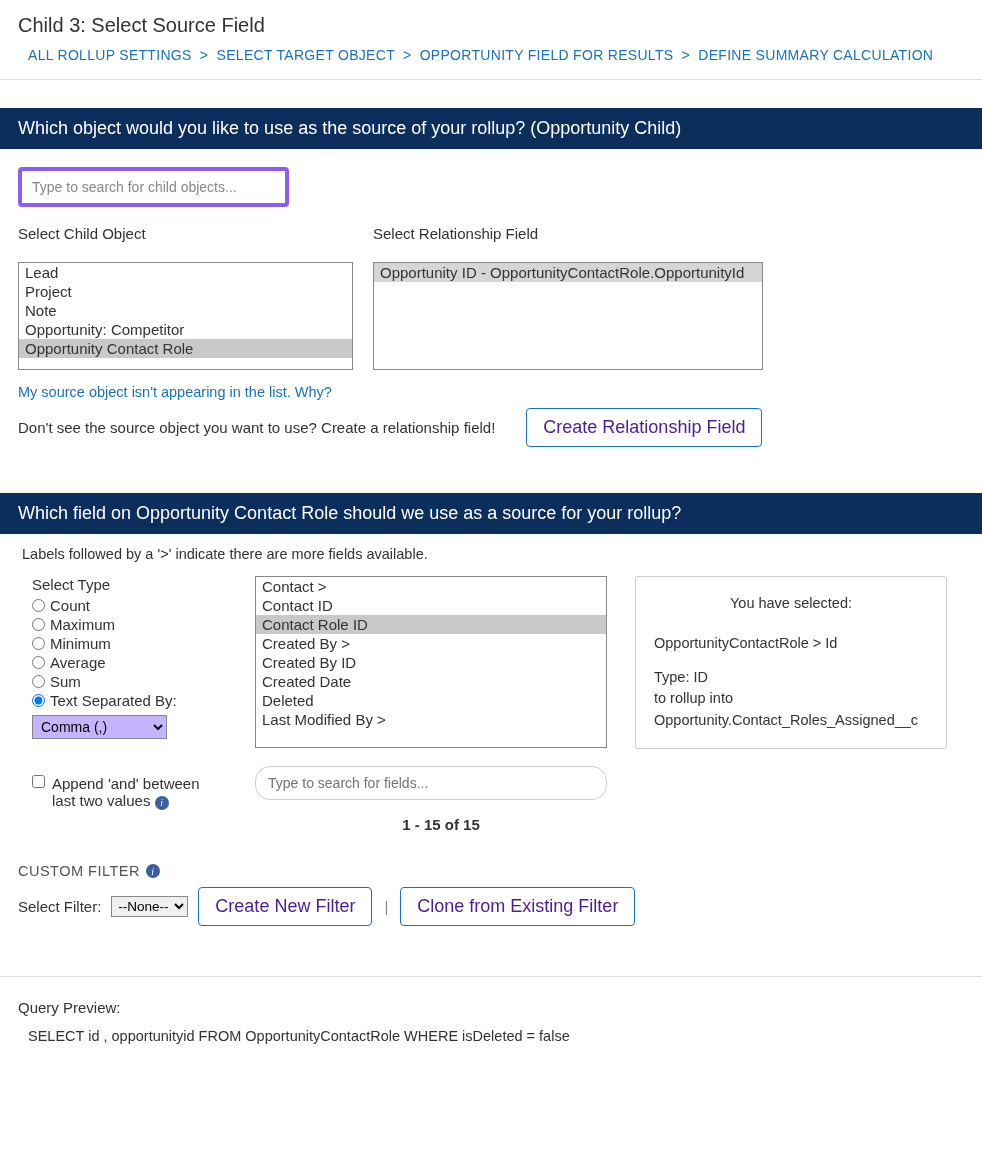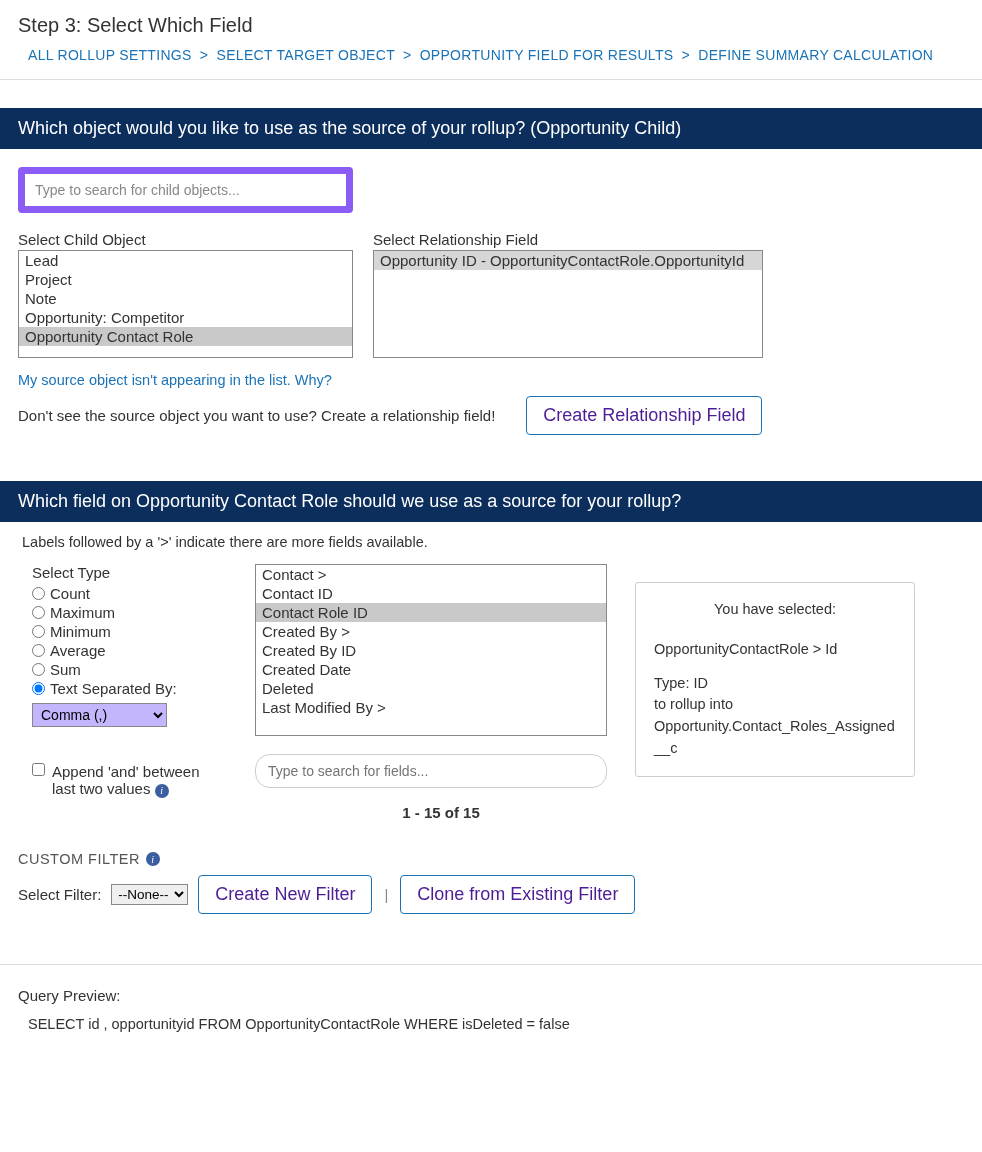--- a/index.html
+++ b/index.html
@@ -4,24 +4,24 @@
 <style>
 * { box-sizing: border-box; margin: 0; padding: 0; }
 body { font-family: "Segoe UI", Arial, sans-serif; font-size: 14px; color: #333; background: #fff; width: 982px; }
 .page-title { font-size: 20px; font-weight: 400; color: #333; padding: 14px 18px 10px; }
 .breadcrumb { padding: 0 28px 16px; font-size: 14px; letter-spacing: 0.3px; }
 .breadcrumb a { color: #1a73b7; text-decoration: none; text-transform: uppercase; font-weight: 400; }
 .breadcrumb .sep { color: #1a73b7; margin: 0 4px; }
 .hr { height: 1px; background: #ddd; margin: 0 0 28px; }
 .section-header { background: #0b2e5c; color: #fff; font-size: 18px; padding: 10px 18px; font-weight: 400; }
 .section-body { padding: 18px; }
-.search-input { width: 335px; padding: 8px 10px; border: 7px solid #8b5cf6; border-radius: 4px; font-size: 14px; color: #333; }
+.search-input { width: 271px; padding: 8px 10px; border: 4px solid #8b5cf6; border-radius: 4px; font-size: 14px; color: #333; }
 .search-input::placeholder { color: #888; }
 .two-col { display: flex; gap: 20px; margin-top: 18px; }
-.col-label { font-size: 15px; color: #333; margin-bottom: 2px; }
+.col-label { font-size: 15px; color: #333; margin-bottom: 20px; }
 .listbox { border: 1px solid #888; background: #fff; padding: 0; font-size: 15px; position: relative; }
 .listbox.child { width: 335px; height: 108px; }
 .listbox.rel { width: 390px; height: 108px; }
 .listbox.fields { width: 352px; height: 172px; }
 .listbox-inner { overflow-y: scroll; height: 100%; }
 .listbox .item { padding: 1px 6px; cursor: default; white-space: nowrap; }
 .listbox .item.selected { background: #c9c9c9; }
 .listbox .item.sel-rel { background: #d6d6d6; }
 .link { color: #1a73b7; text-decoration: none; font-size: 14.5px; }
 .help-row { margin-top: 14px; }
@@ -33,37 +33,37 @@
 .type-col { width: 195px; }
 .type-label { font-size: 15px; margin-bottom: 4px; }
 .radio-row { display: flex; align-items: center; gap: 5px; font-size: 15px; margin: 2px 0; }
 .radio-row input[type=radio] { margin: 0; }
 .select-delim { margin-top: 4px; border: 1px solid #888; padding: 2px 4px; font-size: 14px; width: 135px; background: #c4b5fd; }
 .append-row { display: flex; align-items: flex-start; gap: 7px; font-size: 15px; margin-top: 36px; }
 .info-icon { display: inline-flex; width: 14px; height: 14px; border-radius: 50%; background: #3b5ea0; color: #fff; font-size: 10px; align-items: center; justify-content: center; font-style: italic; font-family: Georgia, serif; }
 .fields-col { width: 352px; }
 .field-search { width: 352px; padding: 8px 12px; border: 1px solid #ccc; border-radius: 15px; font-size: 14px; margin-top: 18px; }
 .pagination { text-align: center; font-weight: bold; font-size: 15px; margin-top: 16px; padding-left: 20px; }
-.summary-box { border: 1px solid #ccc; border-radius: 3px; padding: 16px 18px; width: 280px; font-size: 14.5px; line-height: 1.5; margin-top: 18px; }
+.summary-box { border: 1px solid #ccc; border-radius: 3px; padding: 16px 18px; width: 312px; font-size: 14.5px; line-height: 1.5; }
 .summary-box .sel-label { text-align: center; margin-bottom: 18px; }
 .summary-box p { margin-bottom: 12px; }
 .filter-section { padding: 0 18px 20px; }
 .filter-title { font-size: 14.5px; letter-spacing: 0.5px; color: #555; margin-bottom: 8px; display: flex; align-items: center; gap: 6px; }
 .filter-row { display: flex; align-items: center; gap: 10px; font-size: 15px; }
 .filter-select { border: 1px solid #888; padding: 1px 2px; font-size: 13.5px; background: #efefef; }
 .pipe { color: #888; margin: 0 2px; }
 .hr2 { height: 1px; background: #ddd; margin: 30px 0 22px; }
 .query-section { padding: 0 18px 60px; }
 .query-label { font-size: 15px; margin-bottom: 12px; }
 .query-text { font-size: 14.5px; padding-left: 10px; }
 </style>
 </head>
 <body>
 
-<div class="page-title">Step 3: Select Which Field</div>
+<div class="page-title">Child 3: Select Source Field</div>
 
 <div class="breadcrumb">
   <a href="#">ALL ROLLUP SETTINGS</a>
   <span class="sep">&gt;</span>
   <a href="#">SELECT TARGET OBJECT</a>
   <span class="sep">&gt;</span>
   <a href="#">OPPORTUNITY FIELD FOR RESULTS</a>
   <span class="sep">&gt;</span>
   <a href="#">DEFINE SUMMARY CALCULATION</a>
 </div>

